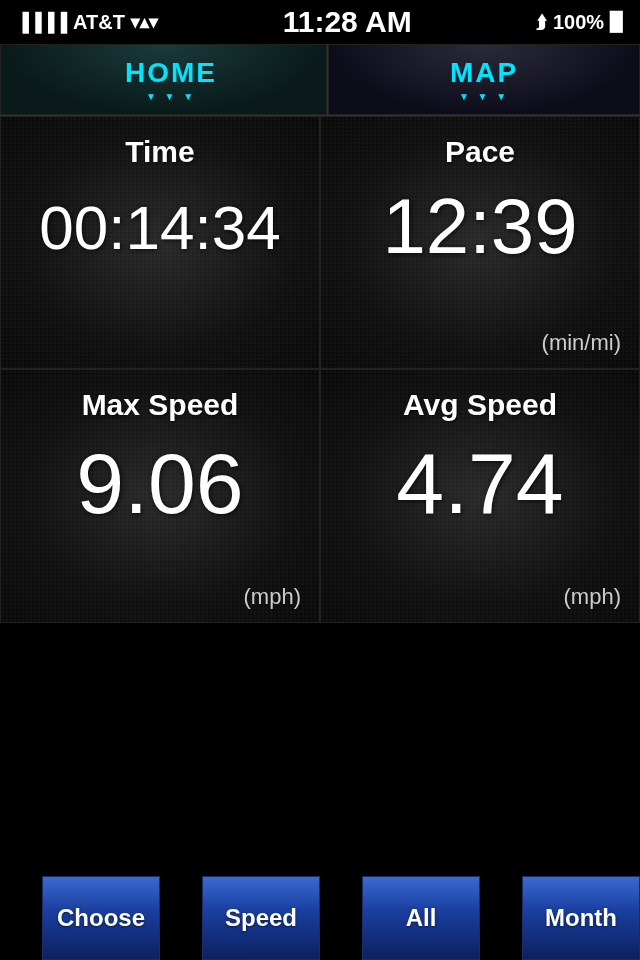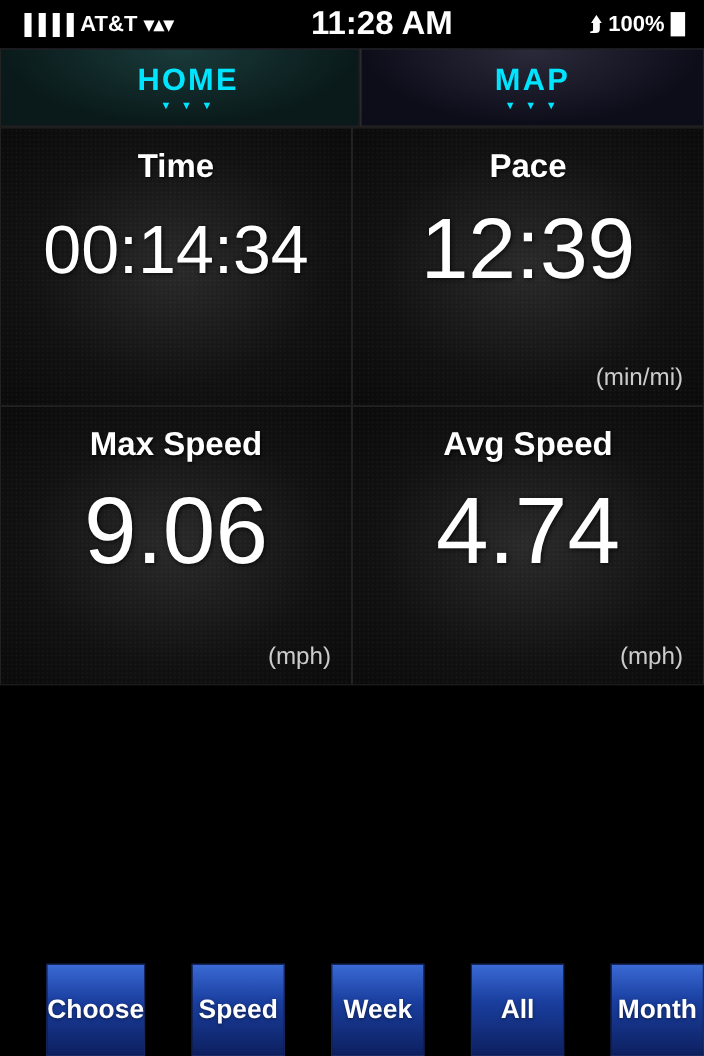--- a/index.html
+++ b/index.html
@@ -216,16 +216,15 @@
     <span class="metric-unit">(mph)</span>
   </div>
 
 
 
 </div>
 
 <div id="bottom-toolbar">
   <button class="toolbar-btn">Choose</button>
   <button class="toolbar-btn">Speed</button>
-  <button class="toolbar-btn">Week</button>
   <button class="toolbar-btn">All</button>
   <button class="toolbar-btn">Month</button>
 </div>
 
 </body></html>

